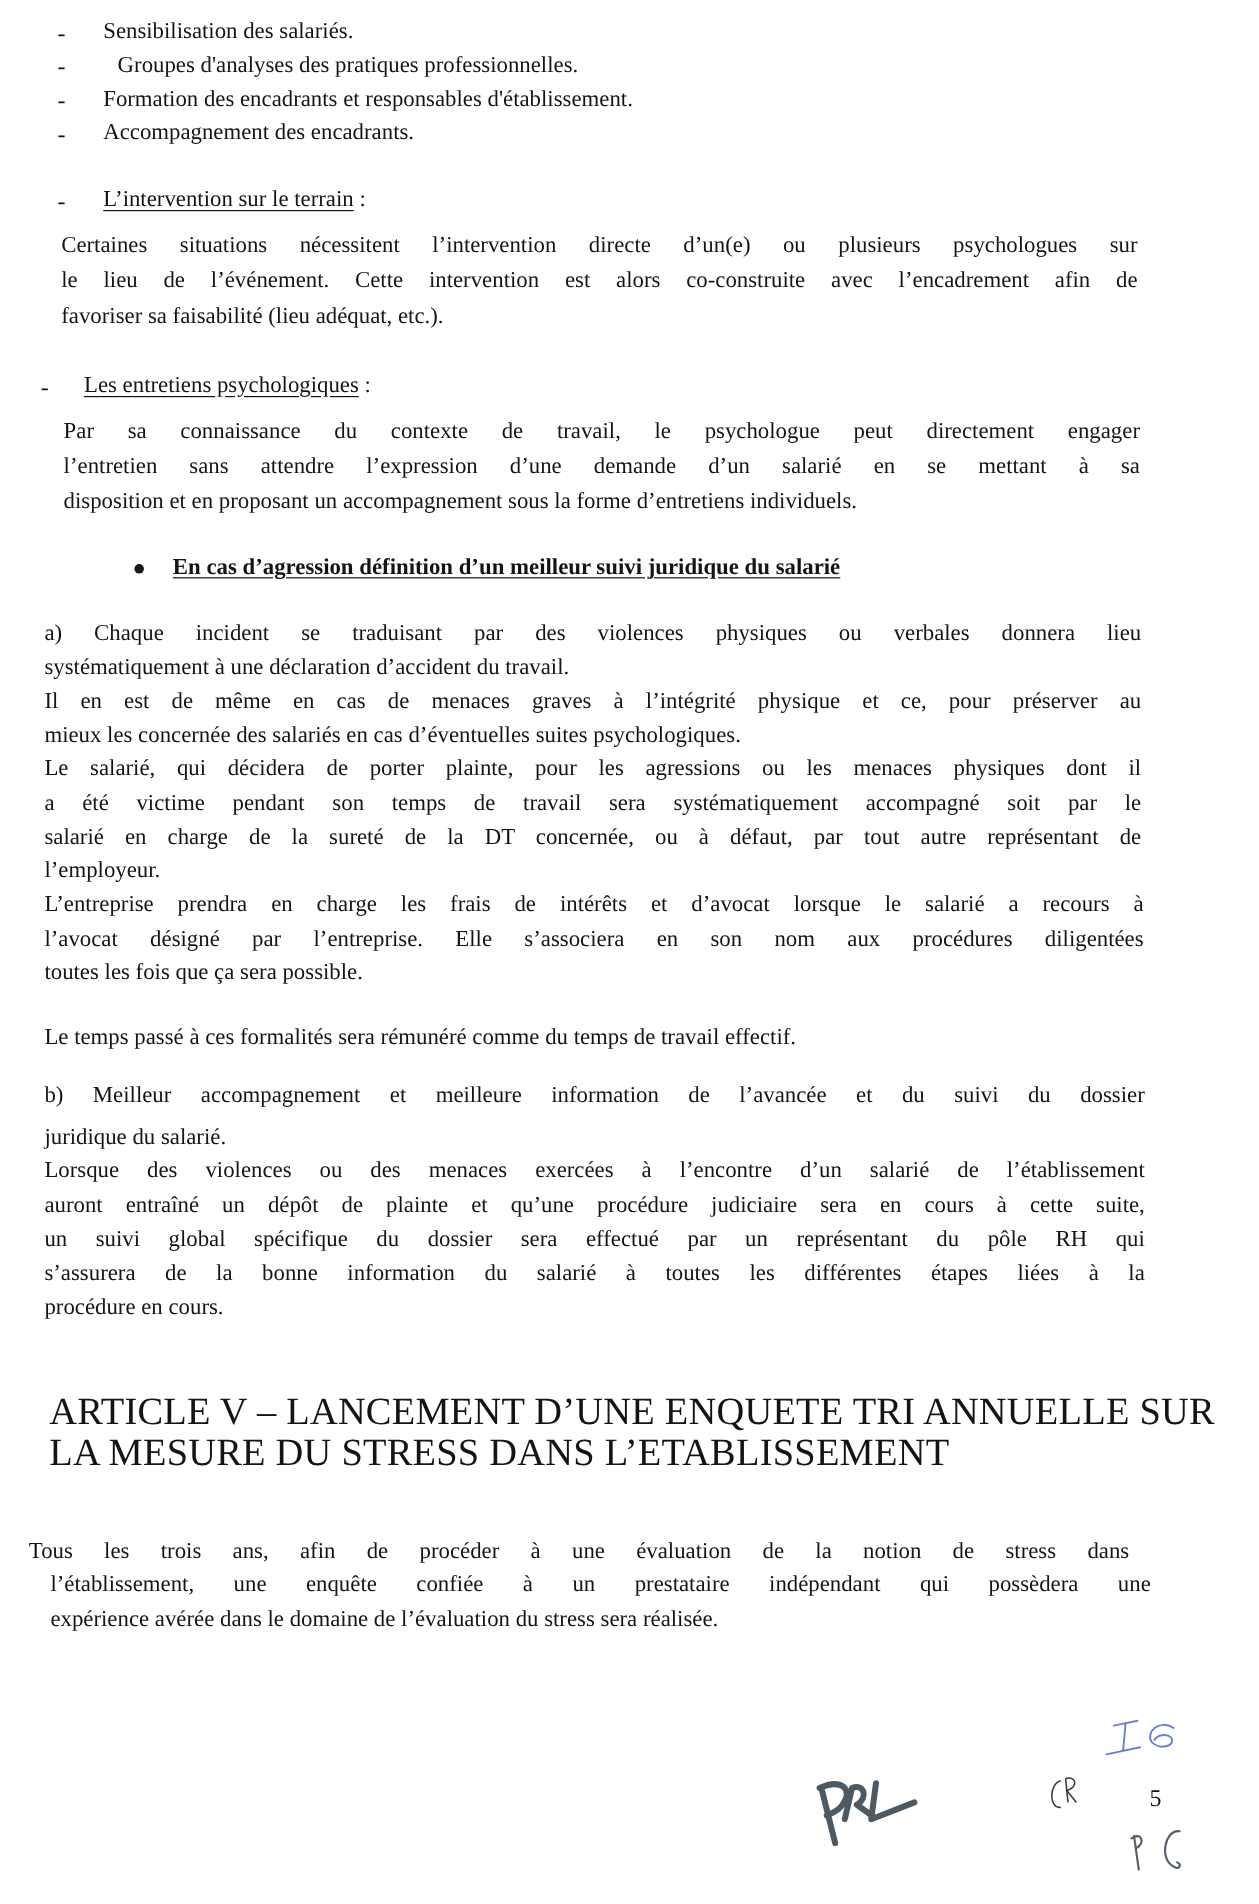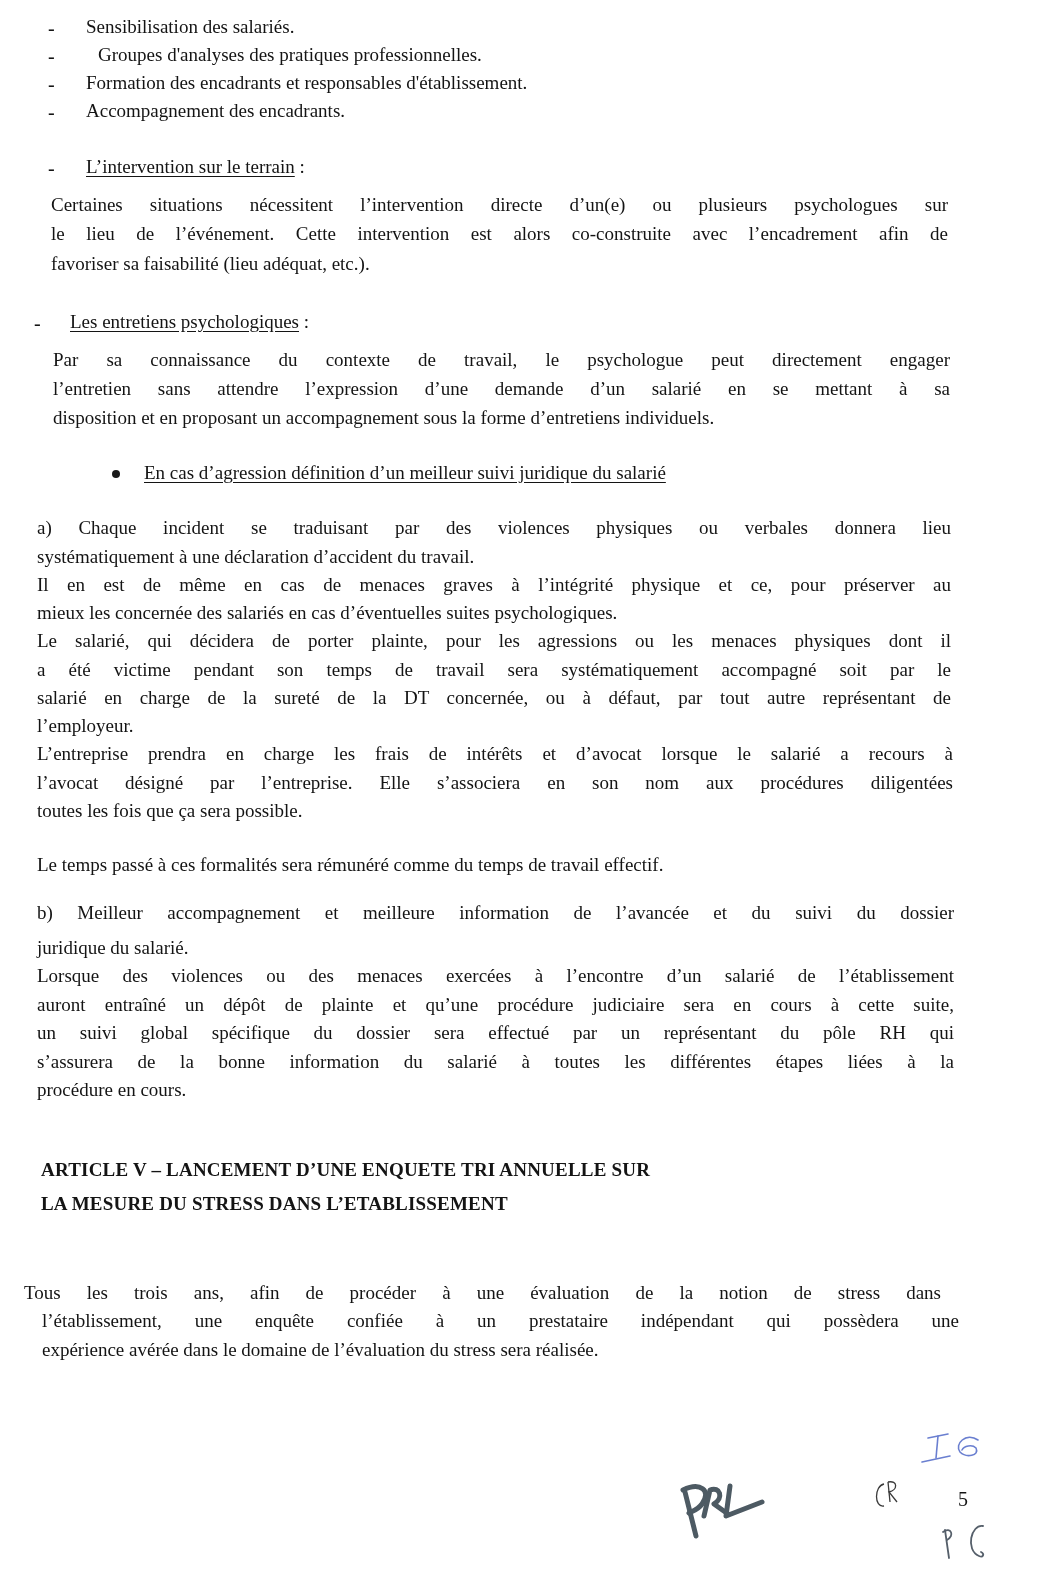--- a/index.html
+++ b/index.html
@@ -4,22 +4,22 @@
 <style>
   html, body { margin: 0; padding: 0; background: #ffffff; }
   body {
     width: 1049px; height: 1587px; position: relative; overflow: hidden;
     font-family: "Liberation Serif", serif; color: #141414;
   }
   .line { position: absolute; font-size: 19px; white-space: nowrap; line-height: 1; }
   .just { text-align: justify; text-align-last: justify; white-space: normal; }
   .u { text-decoration: underline; text-underline-offset: 3px; }
   .dash { position: absolute; font-size: 20px; }
-  .bold { font-weight: normal; }
-  .heading { position: absolute; font-size: 19px; font-weight: bold; line-height: 1; white-space: nowrap; letter-spacing: 0.2px; }
+  .bold { font-weight: bold; }
+  .heading { position: absolute; font-size: 32px; font-weight: normal; line-height: 1; white-space: nowrap; letter-spacing: 0.2px; }
   .bullet-dot { position: absolute; width: 8px; height: 8px; border-radius: 50%; background: #1a1a1a; }
   .hand { position: absolute; }
   .pagenum { position: absolute; font-size: 20px; }
 </style>
 </head>
 <body>
 
 <span class="dash" style="left:48px;top:17px">-</span>
 <div class="line" style="left:86px;top:17px">Sensibilisation des salariés.</div>
 <span class="dash" style="left:48px;top:45px">-</span>

